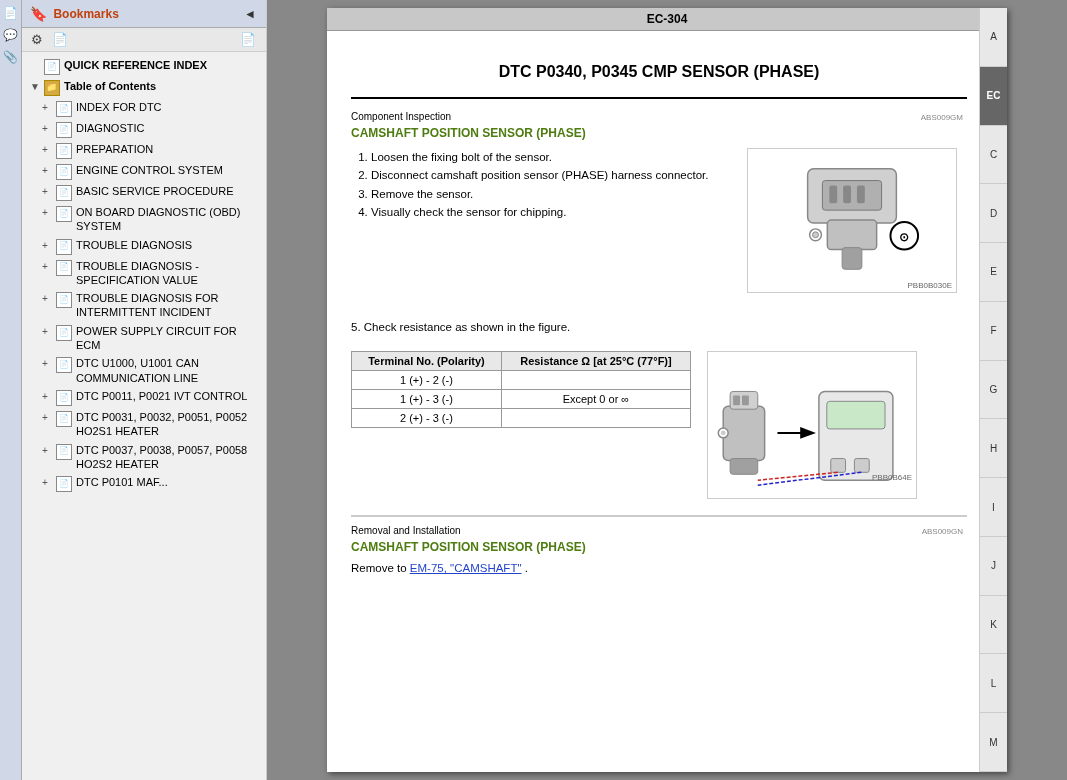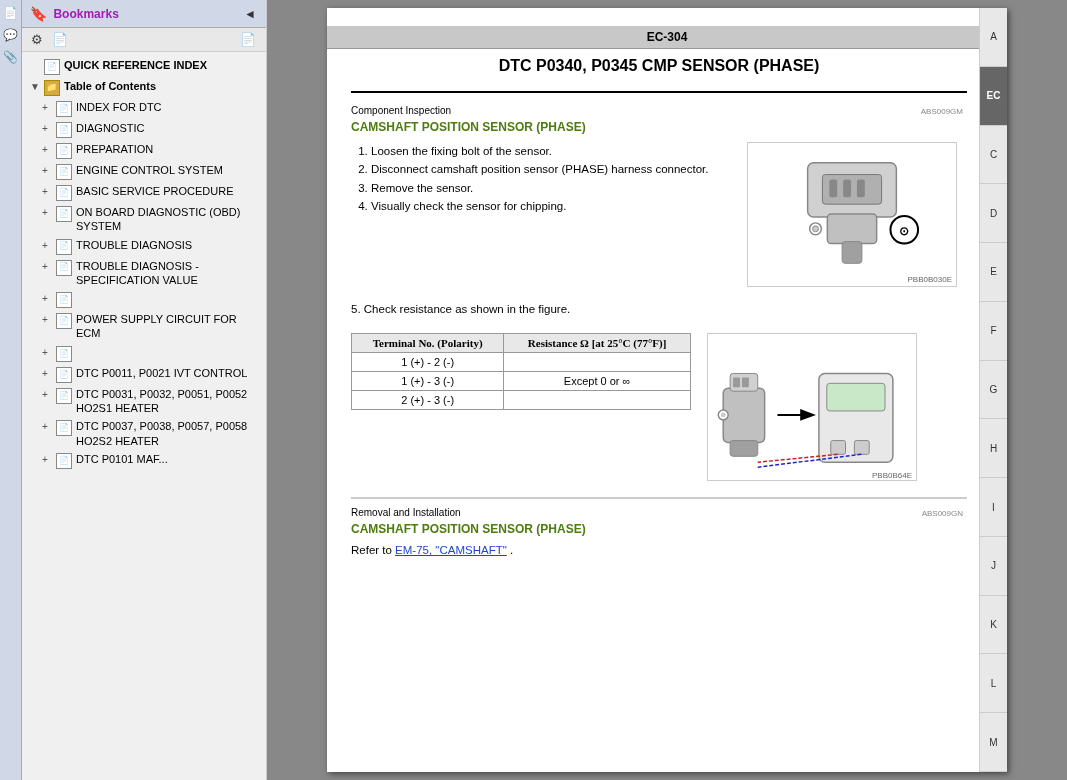--- a/index.html
+++ b/index.html
@@ -26,21 +26,21 @@
       min-height: 28px;
     }
     .bookmarks-header-left {
       display: flex;
       align-items: center;
       gap: 6px;
     }
     .bookmarks-title {
       font-size: 12px;
       font-weight: bold;
-      color: #a21caf;
+      color: #c2410c;
     }
     .collapse-btn {
       background: none;
       border: none;
       cursor: pointer;
       font-size: 12px;
       color: #333;
       padding: 0 2px;
     }
 
@@ -171,25 +171,24 @@
       box-shadow: 2px 2px 6px rgba(0,0,0,0.5);
     }
 
     .page-top-bar {
       background: #c8c8c8;
       text-align: center;
       font-size: 12px;
       font-weight: bold;
       padding: 4px;
       border-bottom: 1px solid #999;
-      margin-top: 18px;
     }
 
     .page-content {
-      padding: 8px 24px;
+      padding: 32px 24px;
       position: relative;
     }
 
     
     .alpha-sidebar {
       position: absolute;
       right: 0;
       top: 0;
       bottom: 0;
       width: 28px;
@@ -231,21 +230,21 @@
     .section-subtitle {
       font-size: 12px;
       font-weight: bold;
       color: #4d7c0f;
       margin-bottom: 8px;
     }
 
     .content-body {
       display: flex;
       gap: 28px;
-      margin-bottom: 16px;
+      margin-bottom: 28px;
     }
     .content-left {
       flex: 1;
     }
     .content-right {
       width: 220px;
     }
 
     .step-list {
       list-style: decimal;
@@ -293,21 +292,20 @@
       margin-bottom: 16px;
     }
     .resistance-table th, .resistance-table td {
       border: 1px solid #999;
       padding: 3px 8px;
       text-align: center;
     }
     .resistance-table th {
       background: #e8e8e8;
       font-weight: bold;
-      font-family: Liberation Serif, serif;
     }
 
     .removal-img {
       width: 210px;
       height: 148px;
       border: 1px solid #ccc;
       background: white;
       position: relative;
     }
 
@@ -406,29 +404,31 @@
       <span class="toc-label">TROUBLE DIAGNOSIS</span>
     </div>
     <div class="toc-item indent-1">
       <span class="toc-expand">+</span>
       <span class="toc-icon toc-icon-page" style="font-size:8px;">📄</span>
       <span class="toc-label">TROUBLE DIAGNOSIS - SPECIFICATION VALUE</span>
     </div>
     <div class="toc-item indent-1">
       <span class="toc-expand">+</span>
       <span class="toc-icon toc-icon-page" style="font-size:8px;">📄</span>
+      <span class="toc-label">TROUBLE DIAGNOSIS FOR INTERMITTENT INCIDENT</span>
     </div>
     <div class="toc-item indent-1">
       <span class="toc-expand">+</span>
       <span class="toc-icon toc-icon-page" style="font-size:8px;">📄</span>
       <span class="toc-label">POWER SUPPLY CIRCUIT FOR ECM</span>
     </div>
     <div class="toc-item indent-1">
       <span class="toc-expand">+</span>
       <span class="toc-icon toc-icon-page" style="font-size:8px;">📄</span>
+      <span class="toc-label">DTC U1000, U1001 CAN COMMUNICATION LINE</span>
     </div>
     <div class="toc-item indent-1">
       <span class="toc-expand">+</span>
       <span class="toc-icon toc-icon-page" style="font-size:8px;">📄</span>
       <span class="toc-label">DTC P0011, P0021 IVT CONTROL</span>
     </div>
     <div class="toc-item indent-1">
       <span class="toc-expand">+</span>
       <span class="toc-icon toc-icon-page" style="font-size:8px;">📄</span>
       <span class="toc-label">DTC P0031, P0032, P0051, P0052 HO2S1 HEATER</span>
@@ -567,29 +567,29 @@
               <rect x="112" y="40" width="75" height="90" rx="6" fill="#e8e8e8" stroke="#888" stroke-width="1.5"></rect>
 
               <rect x="120" y="50" width="59" height="28" rx="3" fill="#c8e8c8" stroke="#888" stroke-width="1"></rect>
 
               <rect x="124" y="108" width="15" height="14" rx="2" fill="#ccc" stroke="#888" stroke-width="1"></rect>
               <rect x="148" y="108" width="15" height="14" rx="2" fill="#ccc" stroke="#888" stroke-width="1"></rect>
 
               <line x1="131" y1="122" x2="50" y2="130" stroke="#cc2222" stroke-width="1.5" stroke-dasharray="4,2"></line>
               <line x1="155" y1="122" x2="50" y2="135" stroke="#2222cc" stroke-width="1.5" stroke-dasharray="4,2"></line>
             </svg>
-            <span style="position:absolute;bottom:0;right:4px;font-size:8px;color:#666;">PBB0B64E</span>
+            <span style="position:absolute;bottom:16px;right:4px;font-size:8px;color:#666;">PBB0B64E</span>
           </div>
         </div>
 
         <hr style="border: 1px solid #ccc; margin-bottom:8px;">
         <div style="position:relative;">
           <span class="abs-label">ABS009GN</span>
           <div class="section-title">Removal and Installation</div>
           <div class="section-subtitle">CAMSHAFT POSITION SENSOR (PHASE)</div>
         </div>
         <div style="font-size:11.5px;">
-          <span>Refer to </span><span class="link-text">EM-75, "CAMSHAFT"</span><span> .</span>
+          <span>Remove to </span><span class="link-text">EM-75, "CAMSHAFT"</span><span> .</span>
         </div>
       </div>
     </div>
   </div>
 </div>
 
 </body></html>

